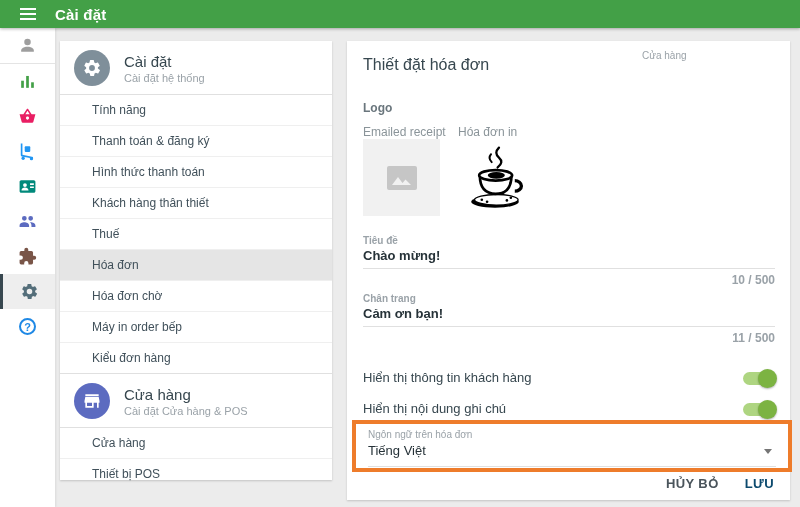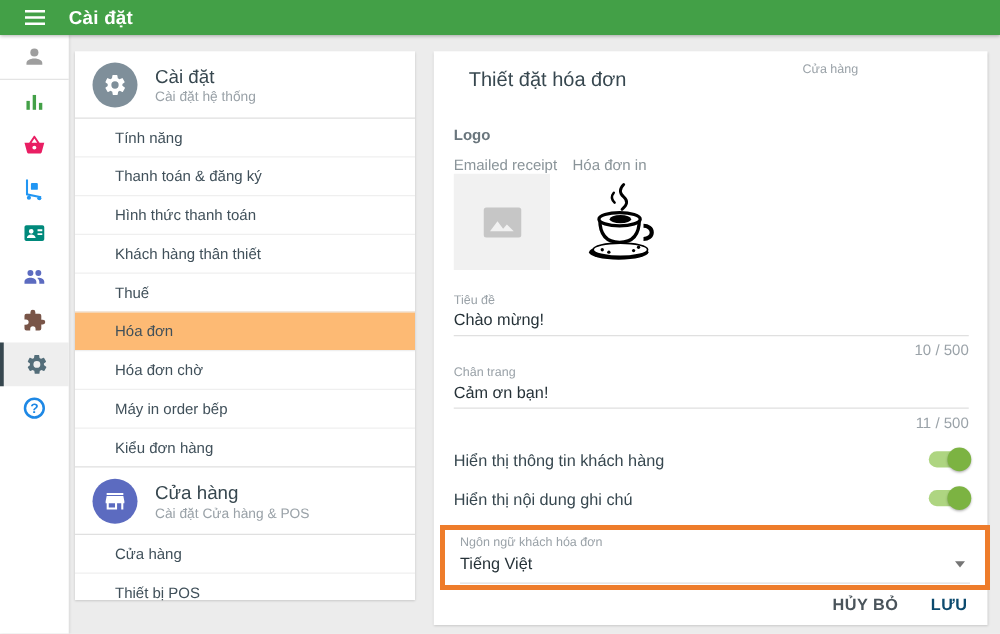--- a/index.html
+++ b/index.html
@@ -36,44 +36,44 @@
   .menu-head { display:flex; align-items:center; padding:9px 14px 8px; }
   .menu-head .circle { width:36px; height:36px; border-radius:50%; display:flex;
     align-items:center; justify-content:center; flex:0 0 36px; margin-right:14px; }
   .circle.gray { background:#7F8F9A; }
   .circle.indigo { background:#5C6BC0; }
   .menu-head-title { font-size:15px; color:#37474F; }
   .menu-head-sub { font-size:11px; color:#9aa2a8; margin-top:2px; }
   .menu-item { height:31px; line-height:30px; padding-left:32px; font-size:12px;
     color:#40505a; border-top:1px solid #efefef; cursor:pointer; }
   .menu-item.first { border-top:1px solid #e0e0e0; }
-  .menu-item.selected { background:#fdba74; }
+  .menu-item.selected { background:#e5e5e5; }
   .section-head { border-top:1px solid #e0e0e0; }
 
   
-  .main-title { position:absolute; left:28px; top:15px; font-size:16px; color:#37474F; }
+  .main-title { position:absolute; left:16px; top:15px; font-size:16px; color:#37474F; }
   .store-select { position:absolute; right:14px; top:9px; width:134px; cursor:pointer; }
   .mini-label { font-size:10px; color:#9aa2a8; }
   .select-value { font-size:13px; color:#263238; padding:5px 0 7px;
     border-bottom:1px solid #dcdcdc; position:relative; }
   .caret { position:absolute; right:2px; top:11px; width:0; height:0;
     border-left:4px solid transparent; border-right:4px solid transparent; border-top:5px solid #757575; }
   .logo-label { position:absolute; left:16px; top:60px; font-size:12px; color:#6a767d; font-weight:bold; }
   .imgcol-label { position:absolute; top:84px; font-size:12px; color:#8a9499; }
   .box { position:absolute; top:98px; width:77px; height:77px; }
   .box.gray { left:16px; background:#f1f1f1; display:flex; align-items:center; justify-content:center; }
   .box.print { left:111px; width:74px; display:flex; align-items:center; justify-content:center; }
 
-  .field { position:absolute; left:16px; width:412px; }
+  .field { position:absolute; left:16px; width:412px;font-weight:bold; }
   .field .value { font-size:13px; color:#263238; margin-top:2px; padding-bottom:5px;
     border-bottom:1px solid #e0e0e0; }
   .field .counter { font-size:12px; color:#9aa2a8; text-align:right; margin-top:4px; }
 
   .toggle-row { position:absolute; left:16px; width:412px; height:24px;
-    display:flex; align-items:flex-start; justify-content:space-between; }
+    display:flex; align-items:flex-end; justify-content:space-between; }
   .toggle-row .tlabel { font-size:13px; color:#37474F; }
   .switch { position:relative; width:32px; height:13px; border-radius:7px;
     background:#aed581; cursor:pointer; }
   .switch .knob { position:absolute; right:-2px; top:-3px; width:19px; height:19px;
     border-radius:50%; background:#7CB342; box-shadow:0 1px 2px rgba(0,0,0,.3); }
 
   .lang-box { position:absolute; left:5px; top:379px; width:440px; height:52px;
     border:4px solid #EE7C2B; padding:5px 12px 0; cursor:pointer; }
   .lang-box .select-value { border-bottom:1px solid #e0e0e0; padding:3px 0 8px; }
   .lang-box .caret { top:9px; right:4px; }
@@ -247,21 +247,21 @@
         </div>
     </div>
     <div class="toggle-row" style="top:351px">
       <div class="tlabel">Hiển thị nội dung ghi chú</div>
       <div class="switch">
           <div class="knob"></div>
         </div>
     </div>
 
     <div class="lang-box">
-      <div class="mini-label">Ngôn ngữ khách hóa đơn</div>
+      <div class="mini-label">Ngôn ngữ trên hóa đơn</div>
       <div class="select-value">
         <span>Tiếng Việt</span>
         <span class="caret"></span>
       </div>
     </div>
 
     <div class="footer-actions">
       <button class="btn cancel">HỦY BỎ</button>
       <button class="btn save">LƯU</button>
     </div>

